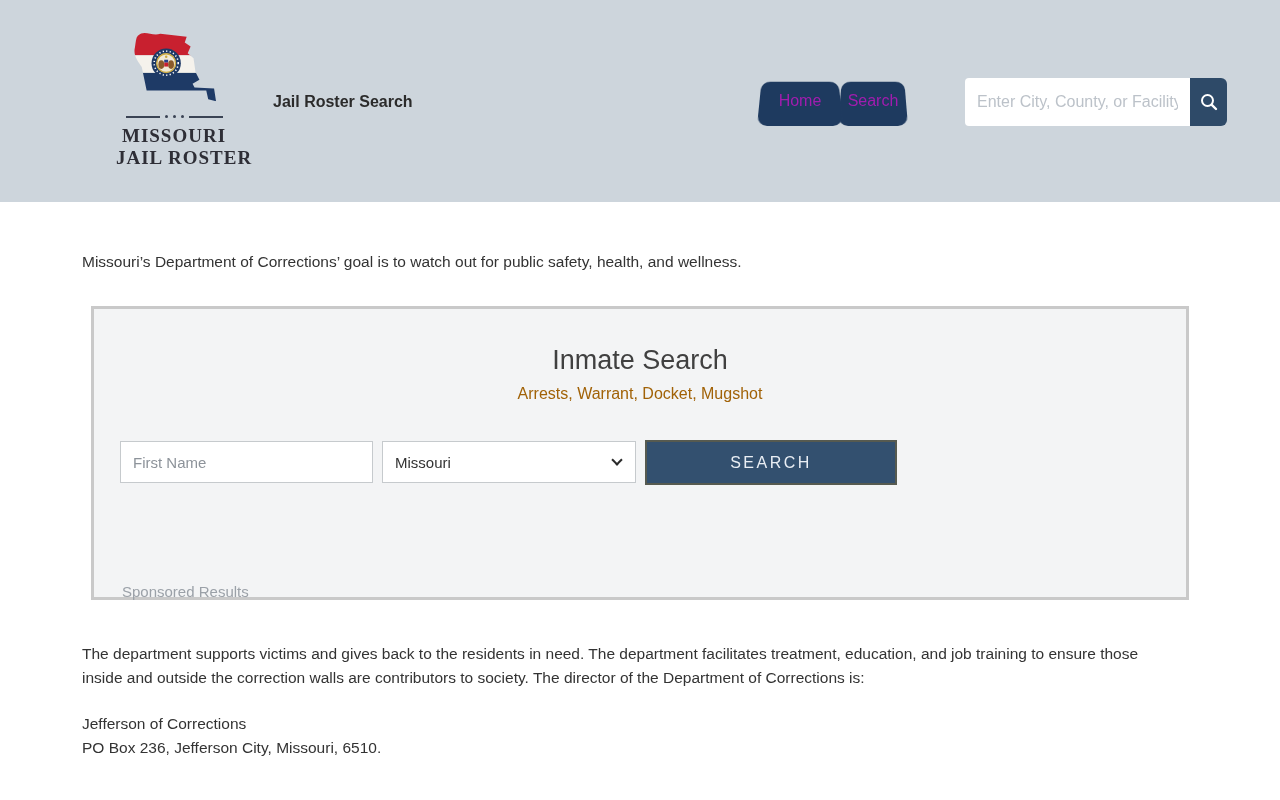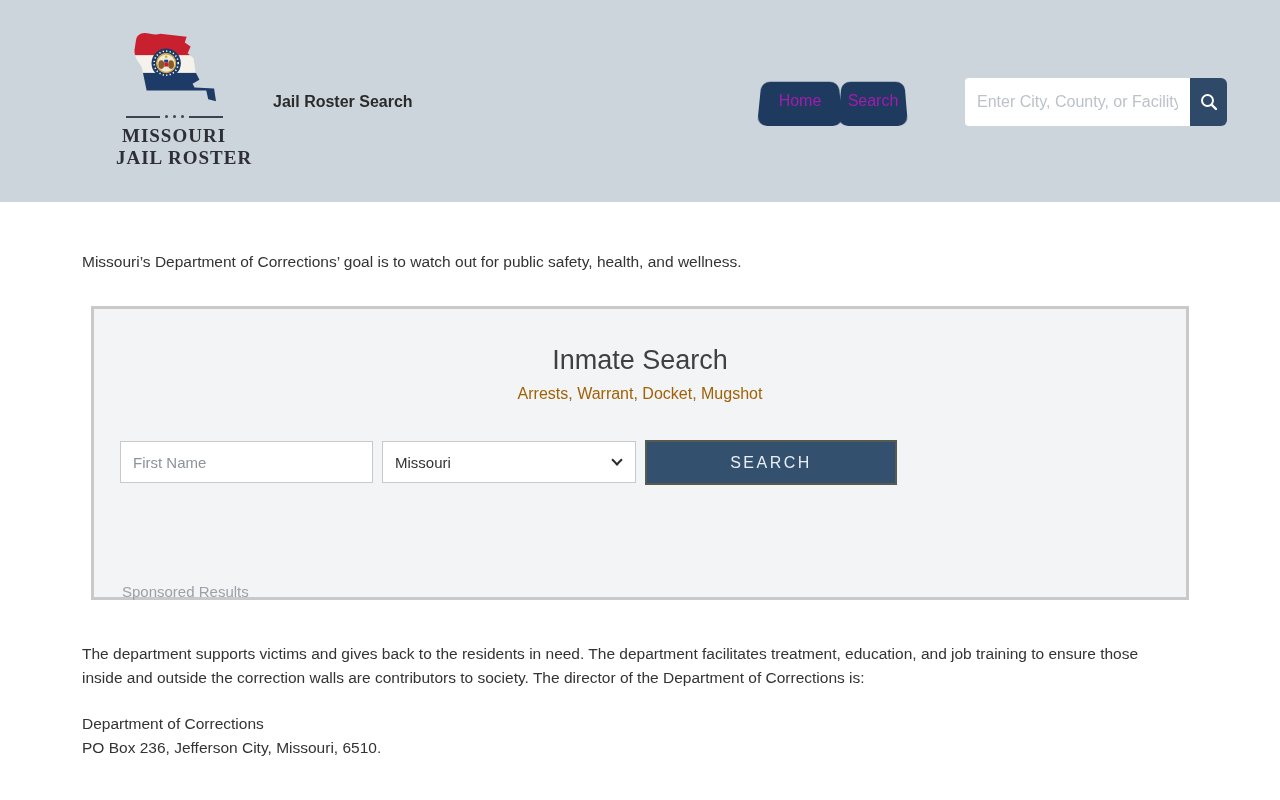--- a/index.html
+++ b/index.html
@@ -214,15 +214,15 @@
     </div>
     <button class="search-button">SEARCH</button>
   </div>
 
   <div class="sponsored-label">Sponsored Results</div>
 </section>
 
 <p class="dept-paragraph">The department supports victims and gives back to the residents in need. The department facilitates treatment, education, and job training to ensure those inside and outside the correction walls are contributors to society. The director of the Department of Corrections is:</p>
 
 <div class="address-block">
-  <div>Department of Corrections</div>
+  <div>Jefferson of Corrections</div>
   <div>PO Box 236, Jefferson City, Missouri, 6510.</div>
 </div>
 
 </body></html>

